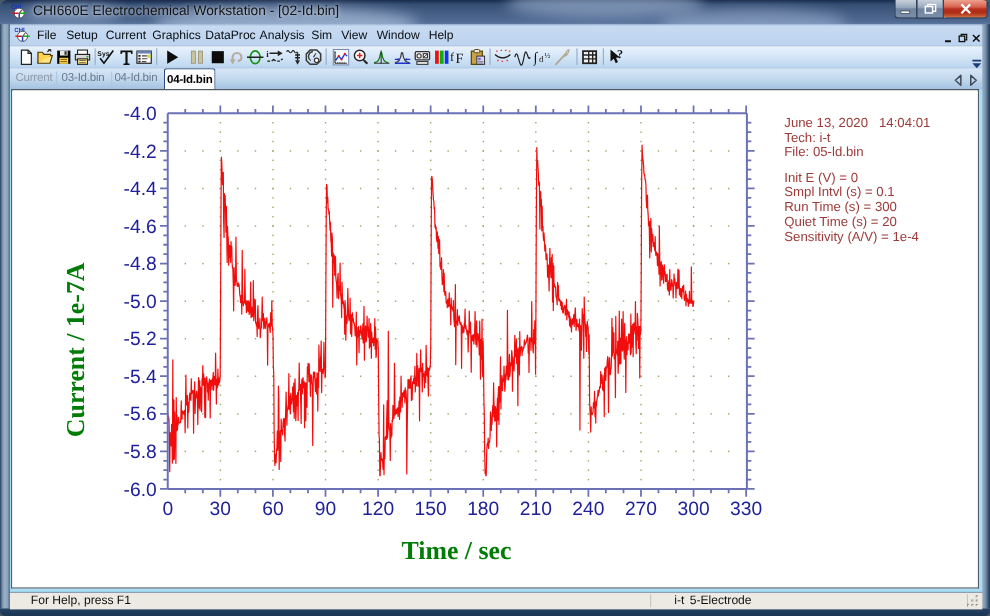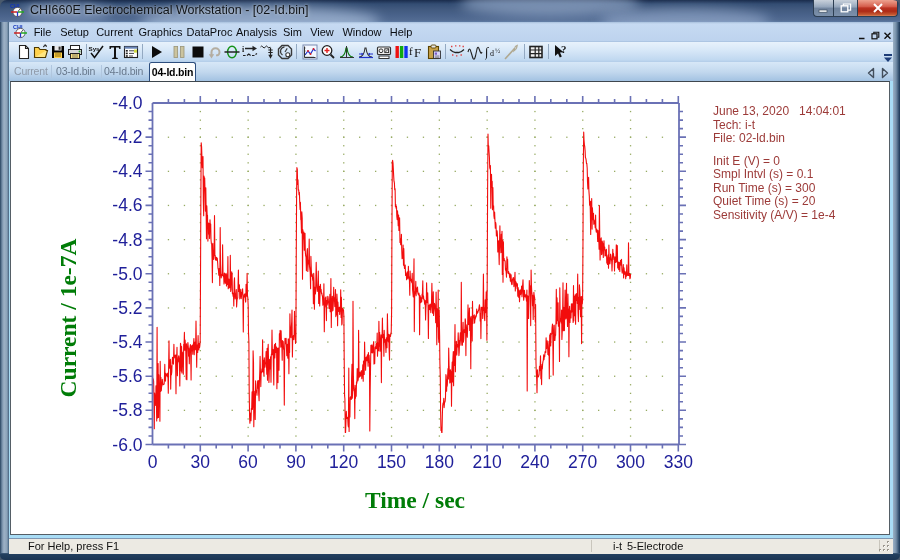--- a/index.html
+++ b/index.html
@@ -988,21 +988,21 @@
           <text x="582.7" y="468" text-anchor="middle">270</text>
           <text x="630.5" y="468" text-anchor="middle">300</text>
           <text x="678.3" y="468" text-anchor="middle">330</text>
         </g>
 <text x="415" y="508" text-anchor="middle" font-family="'Liberation Serif',serif" font-size="23.5px" font-weight="bold" fill="#007c07">Time / sec</text>
 <text x="76" y="318" text-anchor="middle" font-family="'Liberation Serif',serif" font-size="23.5px" font-weight="bold" fill="#007c07" transform="rotate(-90 76 318)">Current / 1e-7A</text>
 </svg></div>
  <div id="info">
       <div>June 13, 2020&nbsp;&nbsp;&nbsp;14:04:01</div>
       <div>Tech: i-t</div>
-      <div>File: 02-ld.bin</div>
+      <div>File: 05-ld.bin</div>
       <div class="gap"></div>
       <div>Init E (V) = 0</div>
       <div>Smpl Intvl (s) = 0.1</div>
       <div>Run Time (s) = 300</div>
       <div>Quiet Time (s) = 20</div>
       <div>Sensitivity (A/V) = 1e-4</div>
     </div>
  <div id="statusbar">
    <span class="s1">For Help, press F1</span>
    <div class="ssep" style="left:582px"></div>

